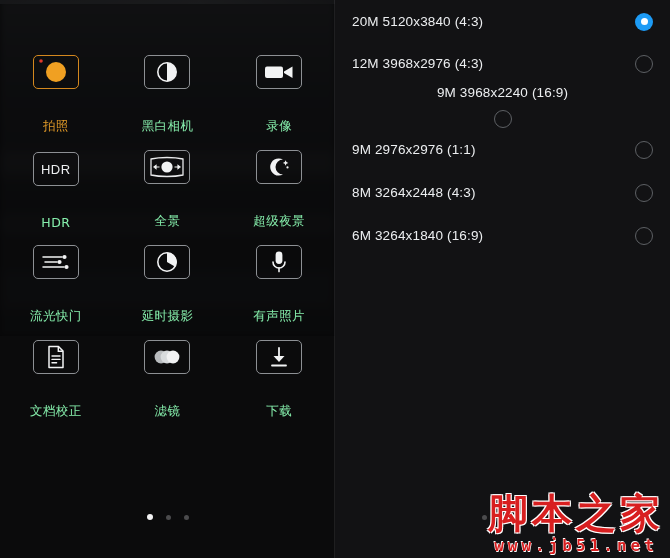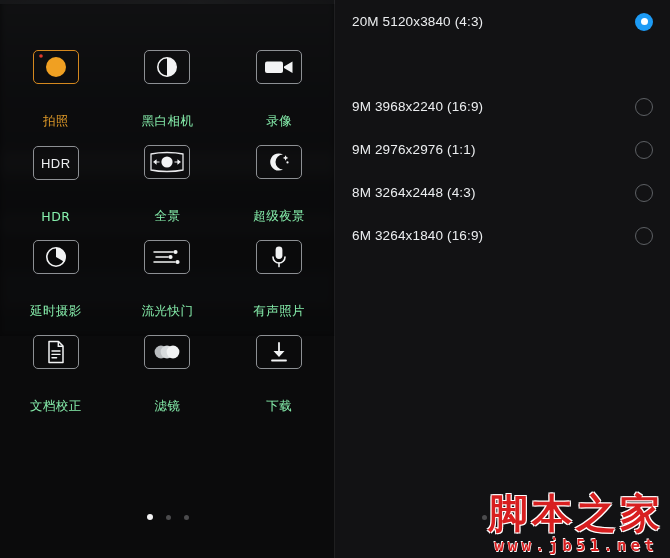--- a/index.html
+++ b/index.html
@@ -41,21 +41,21 @@
     background:rgba(120,124,128,.18);
   }
 
   .mode-grid{
     position:absolute;left:0;top:40px;width:335px;
     display:grid;grid-template-columns:repeat(3,1fr);
     row-gap:0;column-gap:0;
   }
   .mode-cell{
     height:95px;
-    display:flex;flex-direction:column;align-items:center;justify-content:center;
+    display:flex;flex-direction:column;align-items:center;justify-content:flex-end;
     padding-top:5px;box-sizing:border-box;gap:16px;
   }
   .mode-icon{
     width:46px;height:34px;border:1px solid #8d9094;border-radius:5px;
     display:flex;align-items:center;justify-content:center;
     position:relative;box-sizing:border-box;background:transparent;
   }
   .mode-cell.active .mode-icon{border-color:#d4881e;}
   .mode-label{
     margin-top:13px;font-size:12.5px;color:#86efac;letter-spacing:.4px;
@@ -184,46 +184,46 @@
 
     <div class="mode-cell">
       <div class="mode-icon">
         <svg width="26" height="24" viewBox="0 0 26 24">
           <path d="M17 4.5 A8.6 8.6 0 1 0 17 19.5 A7 7 0 0 1 17 4.5 Z" fill="#f2f3f4"></path>
           <path d="M19.6 5.2 l.85 1.9 1.9 .85 -1.9 .85 -.85 1.9 -.85 -1.9 -1.9 -.85 1.9 -.85 z" fill="#f2f3f4"></path>
           <circle cx="21.5" cy="12.4" r="1.1" fill="#f2f3f4"></circle>
         </svg>
       </div>
       <div class="mode-label">超级夜景</div>
-    </div>
-
-    <div class="mode-cell">
-      <div class="mode-icon">
-        <svg width="26" height="26" viewBox="0 0 26 26">
-          <circle cx="13" cy="13" r="9.2" fill="none" stroke="#f2f3f4" stroke-width="1.6"></circle>
-          <path d="M13 13 L13 3.8 A9.2 9.2 0 0 1 21.2 17.8 Z" fill="#f2f3f4"></path>
-        </svg>
-      </div>
-      <div class="mode-label">延时摄影</div>
     </div>
 
     <div class="mode-cell">
       <div class="mode-icon">
         <svg width="32" height="20" viewBox="0 0 32 20">
           <path d="M3 5 H22" stroke="#f2f3f4" stroke-width="1.5" stroke-linecap="round"></path>
           <circle cx="24.5" cy="5" r="2.1" fill="#f2f3f4"></circle>
           <path d="M5 10 H17" stroke="#f2f3f4" stroke-width="1.5" stroke-linecap="round"></path>
           <circle cx="19.5" cy="10" r="2.1" fill="#f2f3f4"></circle>
           <path d="M3 15 H24" stroke="#f2f3f4" stroke-width="1.5" stroke-linecap="round"></path>
           <circle cx="26.5" cy="15" r="2.1" fill="#f2f3f4"></circle>
         </svg>
       </div>
       <div class="mode-label">流光快门</div>
     </div>
 
+    <div class="mode-cell">
+      <div class="mode-icon">
+        <svg width="26" height="26" viewBox="0 0 26 26">
+          <circle cx="13" cy="13" r="9.2" fill="none" stroke="#f2f3f4" stroke-width="1.6"></circle>
+          <path d="M13 13 L13 3.8 A9.2 9.2 0 0 1 21.2 17.8 Z" fill="#f2f3f4"></path>
+        </svg>
+      </div>
+      <div class="mode-label">延时摄影</div>
+    </div>
+
 
 
     <div class="mode-cell">
       <div class="mode-icon">
         <svg width="18" height="26" viewBox="0 0 18 26">
           <rect x="5.6" y="2.5" width="6.8" height="12.4" rx="3.4" fill="#f2f3f4"></rect>
           <path d="M3 13 a6 6 0 0 0 12 0" fill="none" stroke="#f2f3f4" stroke-width="1.6" stroke-linecap="round"></path>
           <path d="M9 19 V22.6" stroke="#f2f3f4" stroke-width="1.6" stroke-linecap="round"></path>
         </svg>
       </div>
@@ -270,22 +270,26 @@
     <span class="dot"></span>
   </div>
 
   <div class="res-panel">
 
     <div class="res-row" style="top:0px;">
       <span class="res-label">20M 5120x3840 (4:3)</span>
       <span class="radio sel"></span>
     </div>
 
-
-    <div class="res-row" style="top:85px;">
+    <div class="res-row" style="top:42px;">
+      <span class="res-label">12M 3968x2976 (4:3)</span>
+      <span class="radio"></span>
+    </div>
+
+    <div class="res-row" style="top:85px;flex-direction:column;">
       <span class="res-label">9M 3968x2240 (16:9)</span>
       <span class="radio"></span>
     </div>
 
     <div class="res-row" style="top:128px;">
       <span class="res-label">9M 2976x2976 (1:1)</span>
       <span class="radio"></span>
     </div>
 
     <div class="res-row" style="top:171px;gap:42px;">

